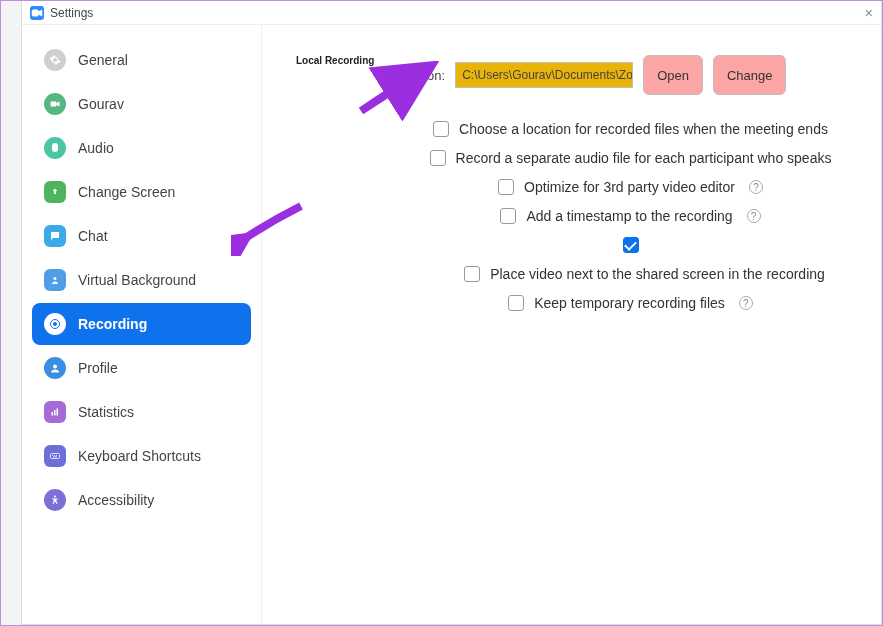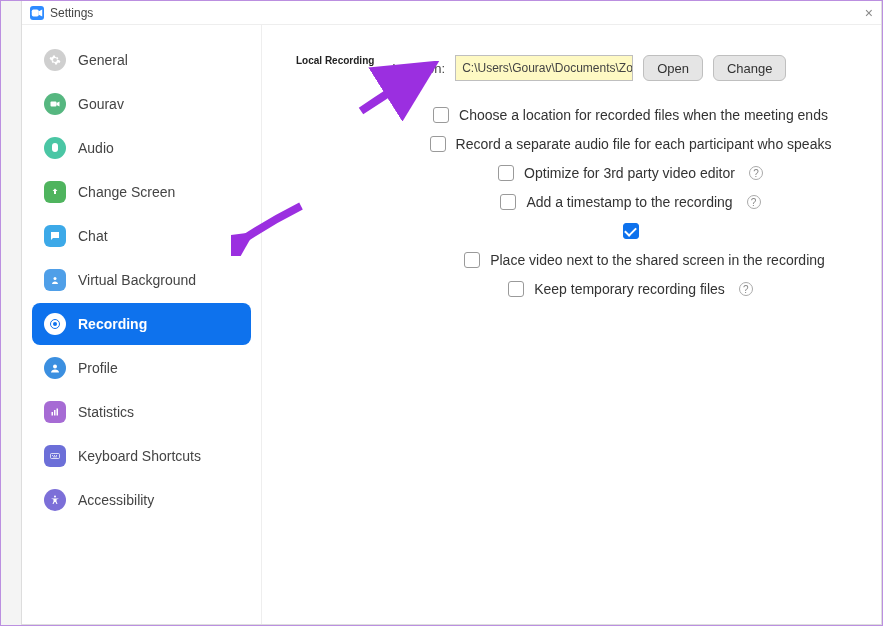--- a/index.html
+++ b/index.html
@@ -122,33 +122,33 @@
     gap: 10px;
   }
   .loc-label { color: #444; }
   .loc-input {
     width: 178px;
     height: 26px;
     border: 1px solid #bfbfbf;
     padding: 0 6px;
     font-size: 12px;
     color: #444;
-    background: #fef9c3;
+    background: #eab308;
     overflow: hidden;
     white-space: nowrap;
     text-overflow: clip;
     display: flex;
     align-items: center;
   }
   .btn {
-    height: 26px;
+    height: 40px;
     padding: 0 13px;
     border: 1px solid #bfbfbf;
     border-radius: 6px;
-    background: #e5e5e5;
+    background: #fca5a5;
     color: #333;
     font-size: 13px;
     cursor: pointer;
     display: flex;
     align-items: center;
   }
   .remaining {
     font-size: 12px;
     color: #7a7a7a;
     margin-left: 62px;

